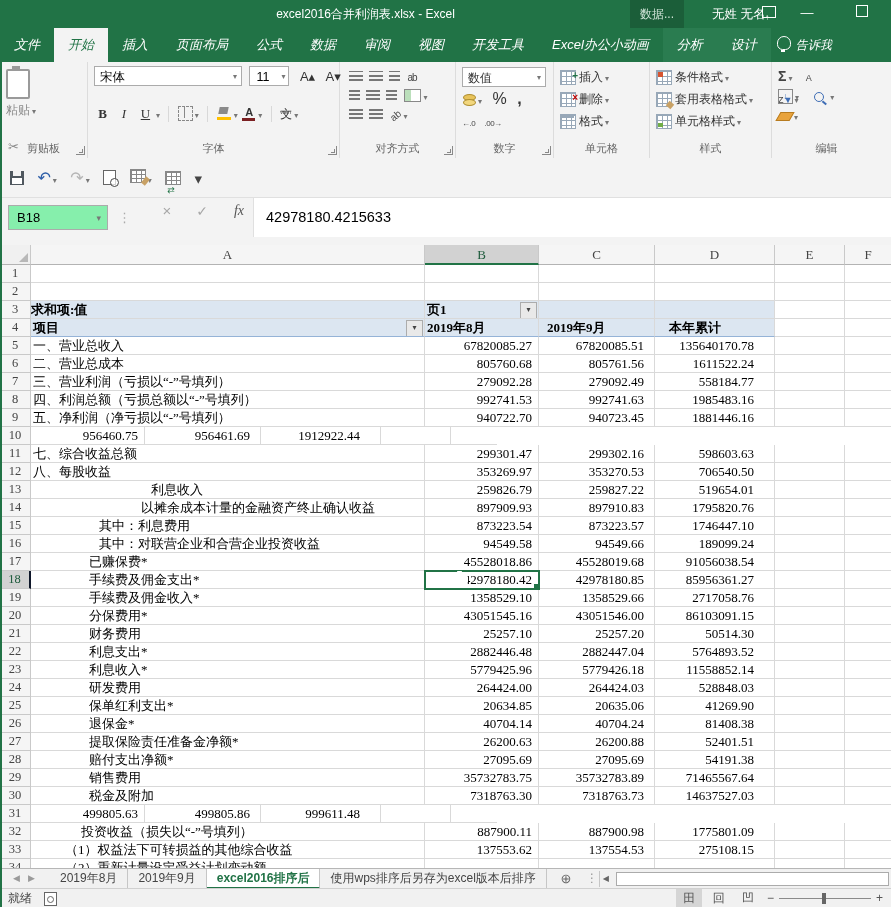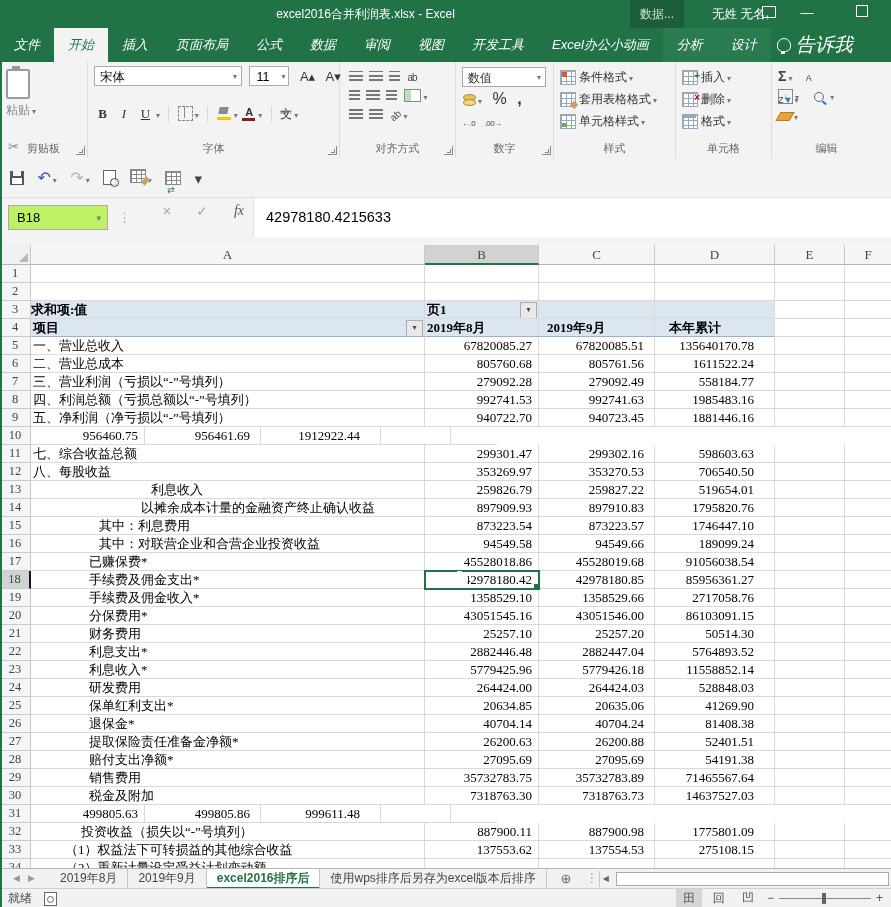--- a/index.html
+++ b/index.html
@@ -17,21 +17,21 @@
   .btn-max{left:845px;}
   .rd-box{display:inline-block;width:12px;height:10px;border:1px solid #fff;position:relative;top:1px;}
   .rd-box::after{content:"↑";position:absolute;left:2px;top:-2px;font-size:8px;color:#fff;}
   .mx-box{display:inline-block;width:10px;height:10px;border:1px solid #fff;}
 
   
   .tabrow{position:absolute;left:0;top:28px;width:891px;height:34px;background:#217346;font-style:italic;}
   .rtab{float:left;height:34px;line-height:34px;padding:0 14px;color:#fff;font-size:13px;white-space:nowrap;}
   .rtab.t-active{background:#F3F3F3;color:#217346;}
   .rtab.t-ctx{background:#2A7C50;}
-  .tellme{float:left;height:34px;line-height:34px;color:#fff;font-size:19px;padding:0 6px;}
+  .tellme{float:left;height:34px;line-height:34px;color:#fff;font-size:12px;padding:0 6px;}
   .bulb{display:inline-block;width:12px;height:12px;border:1px solid #fff;border-radius:50% 50% 40% 40%;position:relative;top:1px;margin-right:5px;}
   .bulb::after{content:"";position:absolute;left:3px;bottom:-3px;width:4px;height:2px;background:#fff;}
   .share-ic{position:absolute;right:4px;top:36px;width:18px;height:18px;}
   .person{position:absolute;left:4px;top:0;width:8px;height:8px;border:1.5px solid #fff;border-radius:50%;}
   .person::after{content:"";position:absolute;left:-3px;top:8px;width:12px;height:7px;border:1.5px solid #fff;border-bottom:0;border-radius:8px 8px 0 0;}
   .person-plus{position:absolute;right:-1px;top:8px;color:#fff;font-size:10px;}
 
   
   .ribbon{position:absolute;left:0;top:62px;width:891px;height:96px;background:#F3F3F3;border-bottom:1px solid #D5D5D5;display:flex;}
   .rgroup{position:relative;height:96px;border-right:1px solid #DCDCDC;box-sizing:border-box;padding:4px 4px 18px 6px;}
@@ -121,21 +121,21 @@
   .redo-arr{color:#B5B5B5;font-size:16px;}
   .prev-ic{display:inline-block;width:11px;height:13px;border:1px solid #666;background:#fff;position:relative;}
   .prev-ic::after{content:"";position:absolute;right:-4px;bottom:-3px;width:7px;height:7px;border:1.5px solid #444;border-radius:50%;background:rgba(255,255,255,.7);}
   .tbl-ic{display:inline-block;width:14px;height:12px;border:1px solid #888;background-image:linear-gradient(#888 1px,transparent 1px),linear-gradient(90deg,#888 1px,transparent 1px);background-size:5px 4px;background-color:#fff;position:relative;}
   .tbl-ic.brush::after{content:"";position:absolute;right:-3px;bottom:-3px;width:5px;height:8px;background:#C8A165;transform:rotate(40deg);}
   .tbl-ic.swap::after{content:"⇄";position:absolute;left:1px;top:-2px;font-size:9px;color:#217346;}
   .qat-more{font-size:10px;color:#555;border-bottom:1px solid #555;}
 
   
   .fbar{position:absolute;left:0;top:198px;width:891px;height:40px;background:#F3F3F3;line-height:40px;white-space:nowrap;}
-  .name-box{position:absolute;left:8px;top:7px;width:100px;height:25px;background:#bef264;border:1px solid #ABABAB;line-height:24px;font-size:13px;padding-left:8px;box-sizing:border-box;color:#000;}
+  .name-box{position:absolute;left:8px;top:7px;width:100px;height:25px;background:#86efac;border:1px solid #ABABAB;line-height:24px;font-size:13px;padding-left:8px;box-sizing:border-box;color:#000;}
   .name-box .arr{position:absolute;right:6px;top:0;color:#777;font-size:9px;}
   .fb-dots{position:absolute;left:118px;top:8px;color:#AAA;font-size:13px;line-height:24px;}
   .fb-x{position:absolute;left:150px;top:0;color:#A7A7A7;font-size:15px;}
   .fb-ck{position:absolute;left:185px;top:0;color:#A7A7A7;font-size:14px;}
   .fb-fx{position:absolute;left:222px;top:0;color:#555;font-size:14px;font-style:italic;font-family:"Liberation Serif",serif;}
   .fb-input{position:absolute;left:253px;top:0;right:0;height:39px;background:#fff;border-left:1px solid #E0E0E0;line-height:39px;padding-left:12px;font-size:14.5px;color:#000;}
 
   
   .sheet{position:absolute;left:0;top:245px;width:891px;height:623px;background:#fff;overflow:hidden;}
   .col-headers{display:flex;height:20px;background:#F5F5F5;}
@@ -289,32 +289,32 @@
         <span style="margin-left:6px;font-weight:bold;">,</span>
       </div>
       <div class="nm-row">
         <span class="dec-txt">←.0</span>
         <span class="dec-txt">.00→</span>
       </div>
       <div class="rgroup-label">数字</div>
       <div class="launcher"></div>
     </div>
 
+    <div class="rgroup g-cells">
+      <div class="cell-row"><span class="st-ic ins"></span><span>插入</span><span class="ddv">▾</span></div>
+      <div class="cell-row"><span class="st-ic del"></span><span>删除</span><span class="ddv">▾</span></div>
+      <div class="cell-row"><span class="st-ic fmt"></span><span>格式</span><span class="ddv">▾</span></div>
+      <div class="rgroup-label">单元格</div>
+    </div>
+
     <div class="rgroup g-styles">
       <div class="style-row"><span class="st-ic cf"></span><span>条件格式</span><span class="ddv">▾</span></div>
       <div class="style-row"><span class="st-ic tb"></span><span>套用表格格式</span><span class="ddv">▾</span></div>
       <div class="style-row"><span class="st-ic cs"></span><span>单元格样式</span><span class="ddv">▾</span></div>
       <div class="rgroup-label">样式</div>
-    </div>
-
-    <div class="rgroup g-cells">
-      <div class="cell-row"><span class="st-ic ins"></span><span>插入</span><span class="ddv">▾</span></div>
-      <div class="cell-row"><span class="st-ic del"></span><span>删除</span><span class="ddv">▾</span></div>
-      <div class="cell-row"><span class="st-ic fmt"></span><span>格式</span><span class="ddv">▾</span></div>
-      <div class="rgroup-label">单元格</div>
     </div>
 
     <div class="rgroup g-edit">
       <div class="ed-row">
         <span class="sum-ic">Σ</span><span class="ddv">▾</span>
         <span class="sort-ic" style="margin-left:10px;">A<br style="line-height:0;">Z<span class="fun">▼</span></span><span class="ddv">▾</span>
       </div>
       <div class="ed-row">
         <span class="filldown-ic">↓</span><span class="ddv">▾</span>
         <span class="mag-ic" style="margin-left:12px;"></span><span class="ddv" style="margin-left:6px;">▾</span>

